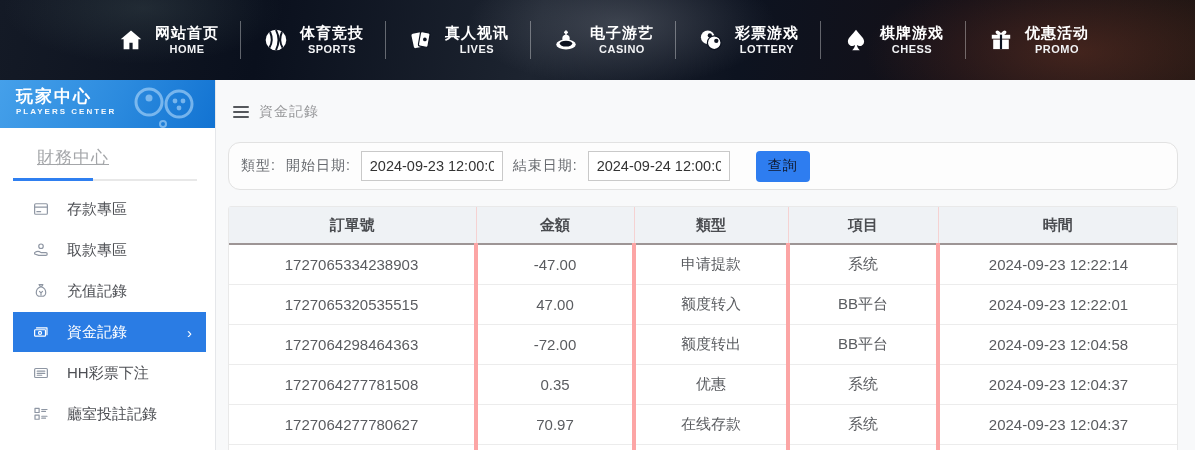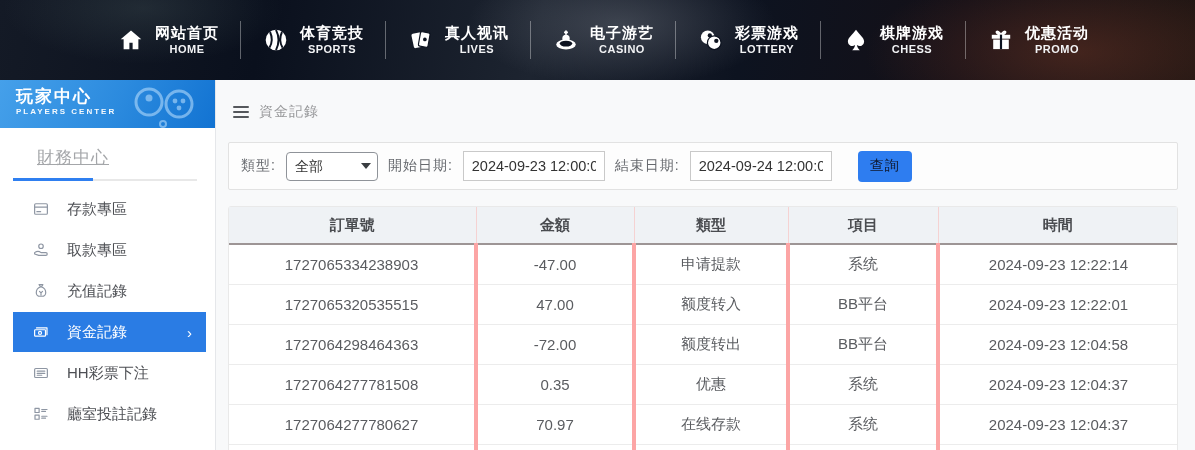--- a/index.html
+++ b/index.html
@@ -46,21 +46,21 @@
   .sb-item.active .stroke{ stroke:#fff; }
   .sb-item .chev{ margin-left:auto; margin-right:14px; font-size:15px; color:#fff; }
 
   
   .crumb{ height:62px; display:flex; align-items:center; gap:10px; padding:2px 0 0 5px; }
   .burger{ width:16px; display:flex; flex-direction:column; gap:3px; }
   .burger span{ height:2px; background:#55585c; border-radius:1px; }
   .crumb-label{ font-size:14px; color:#98999b; letter-spacing:1px; }
 
   
-  .filterbar{ height:48px; background:#fdfdfd; border:1px solid #e2e2e2; border-radius:2px;
+  .filterbar{ height:48px; background:#fdfdfd; border:1px solid #e2e2e2; border-radius:12px;
     display:flex; align-items:center; gap:10px; padding:0 12px; }
   .f-label{ font-size:14px; color:#66696e; letter-spacing:1px; }
   .sel-wrap{ position:relative; }
   .sel-wrap select{ appearance:none; -webkit-appearance:none; width:92px; height:29px; border:1px solid #8f9399;
     border-radius:4px; background:#fff; font-size:14px; color:#333; padding:0 22px 0 8px;
     font-family:"Liberation Sans","DejaVu Sans",sans-serif; }
   .sel-wrap .chev-dn{ position:absolute; right:7px; top:11px; width:0; height:0;
     border-left:5px solid transparent; border-right:5px solid transparent; border-top:6px solid #3a3d41; pointer-events:none; }
   .f-input{ width:142px; height:30px; border:1px solid #c9c9c9; background:#fff; font-size:14.5px; color:#333;
     padding:0 8px; font-family:"Liberation Sans","DejaVu Sans",sans-serif; }
@@ -277,24 +277,20 @@
       <span class="burger">
           <span></span>
           <span></span>
           <span></span>
         </span>
       <span class="crumb-label">資金記錄</span>
     </div>
 
     <div class="filterbar">
       <span class="f-label">類型:</span>
-      <span class="sel-wrap">
-        <select><option>全部</option></select>
-        <span class="chev-dn"></span>
-      </span>
       <span class="f-label">開始日期:</span>
       <input class="f-input" value="2024-09-23 12:00:00" style="">
       <span class="f-label">結束日期:</span>
       <input class="f-input" value="2024-09-24 12:00:00" style="">
       <button class="query-btn">查詢</button>
     </div>
 
     <div class="tbl-wrap">
       <table>
         <colgroup>

